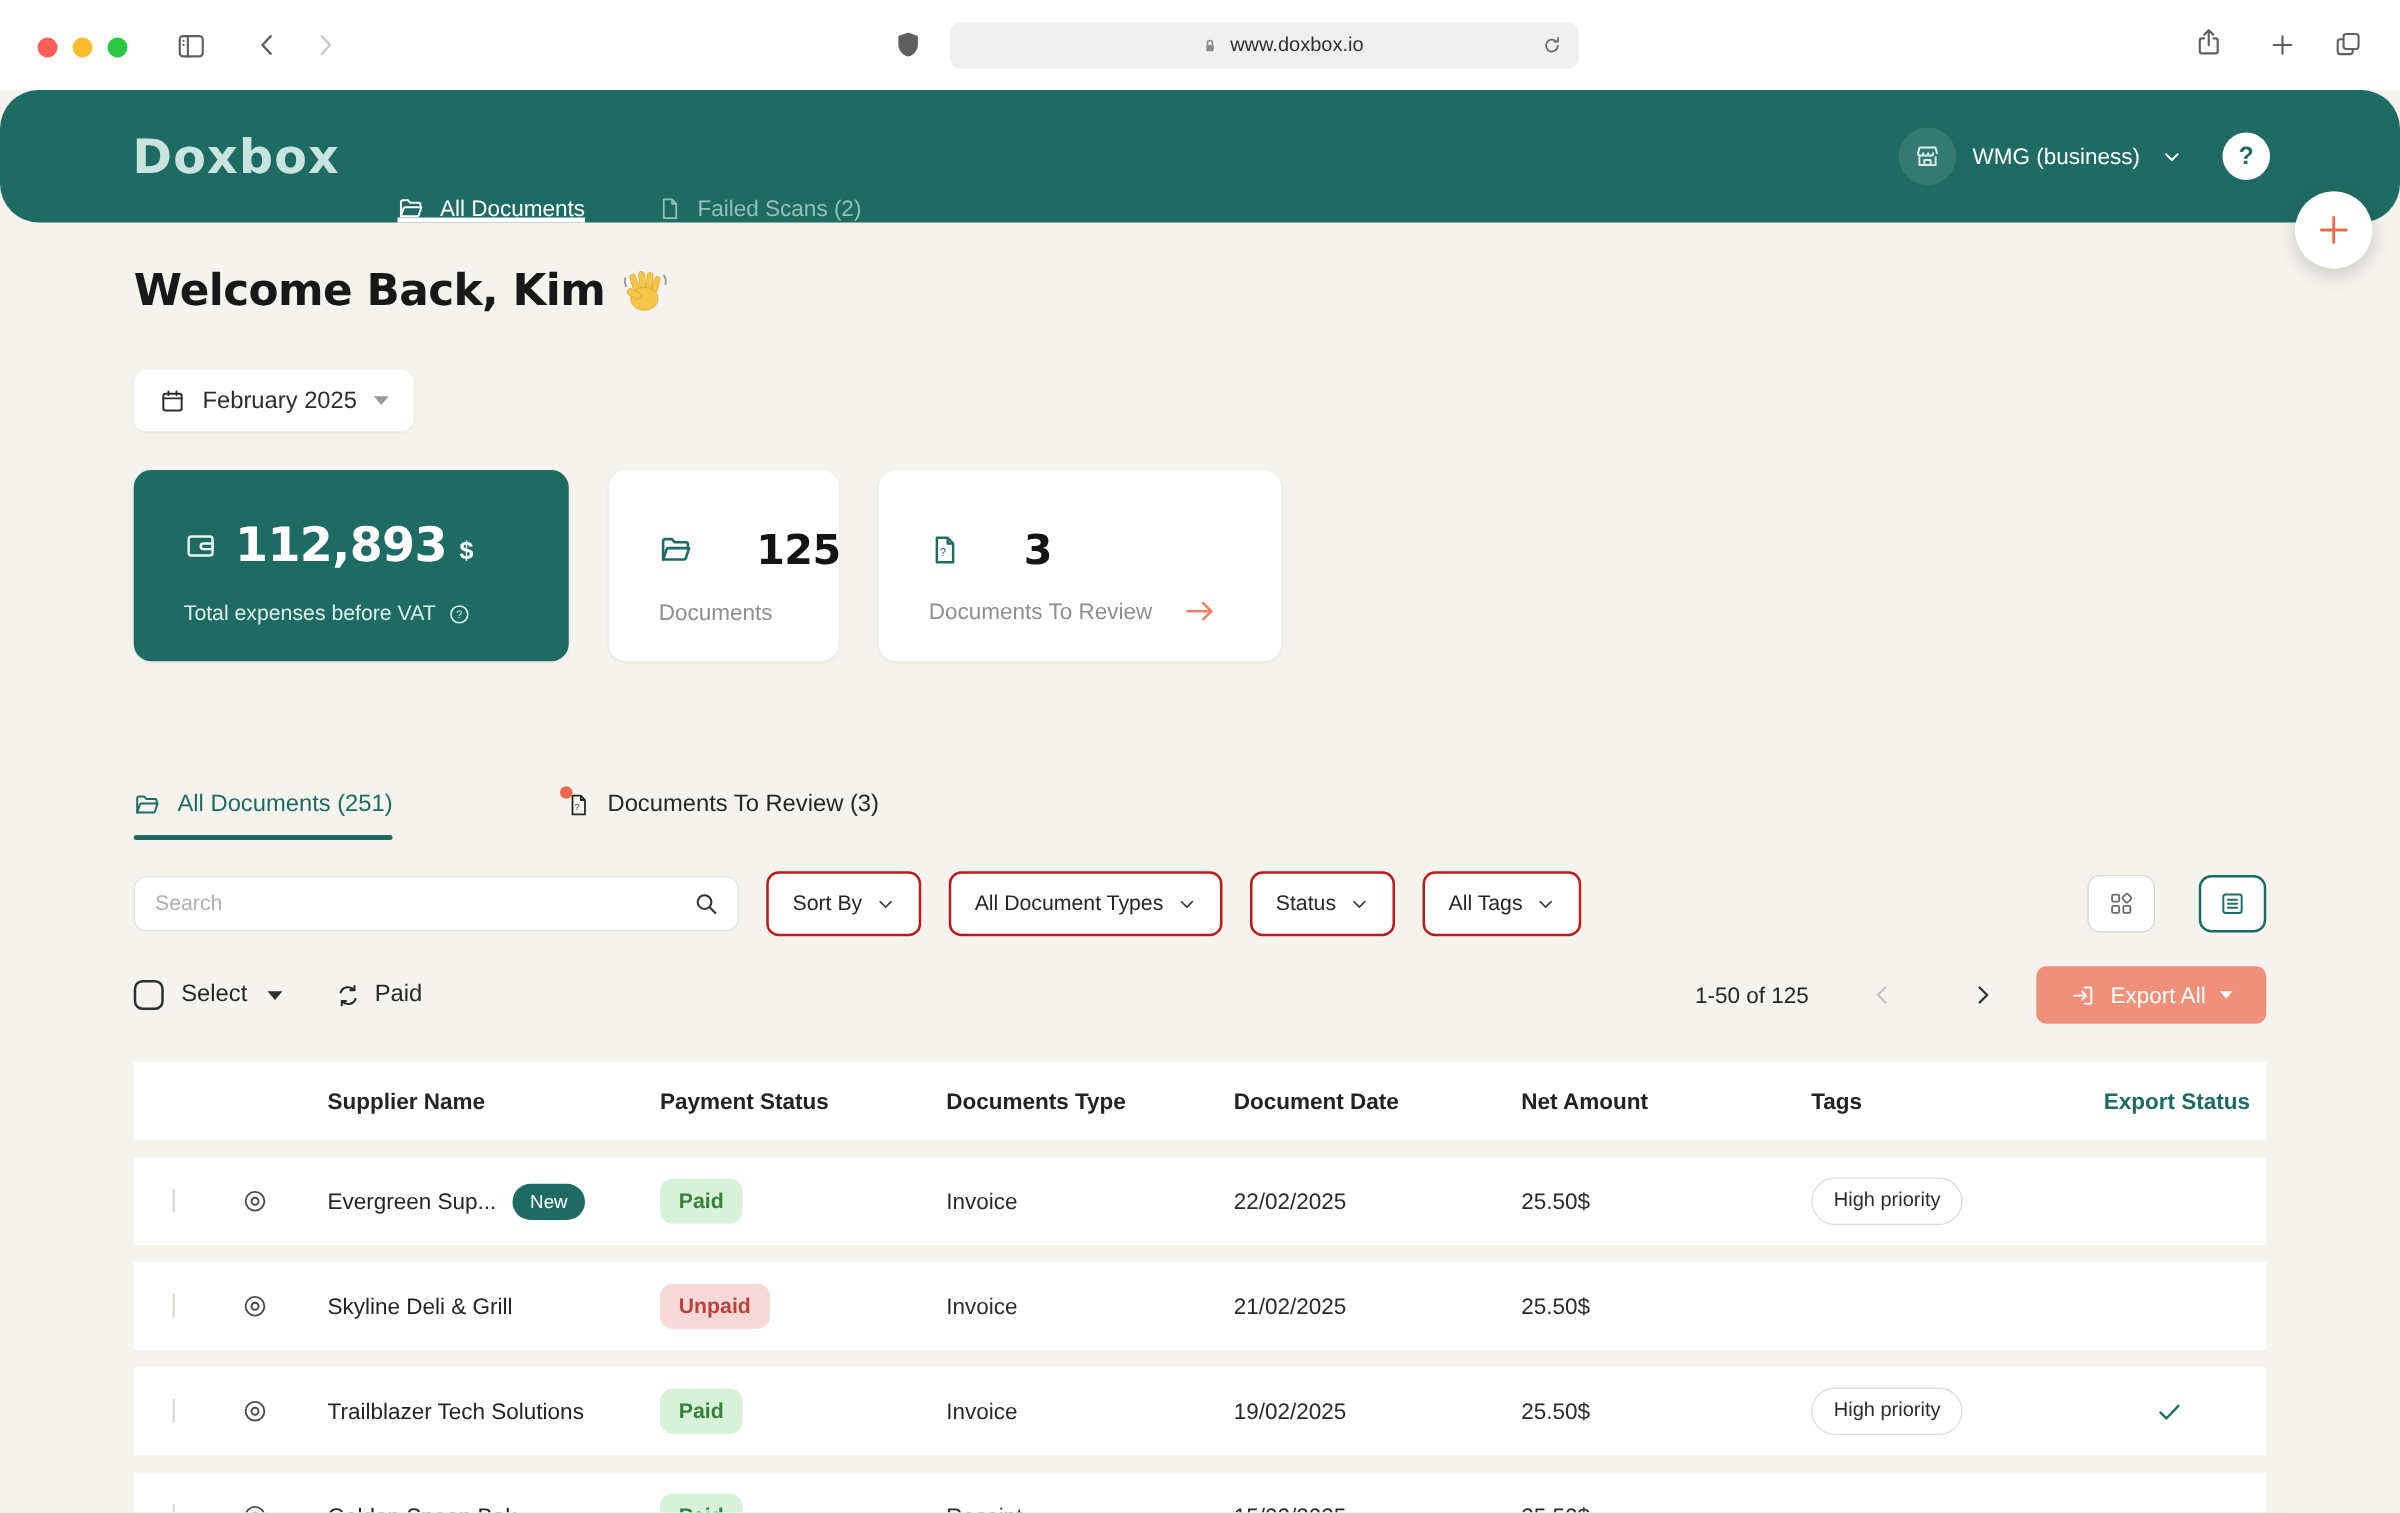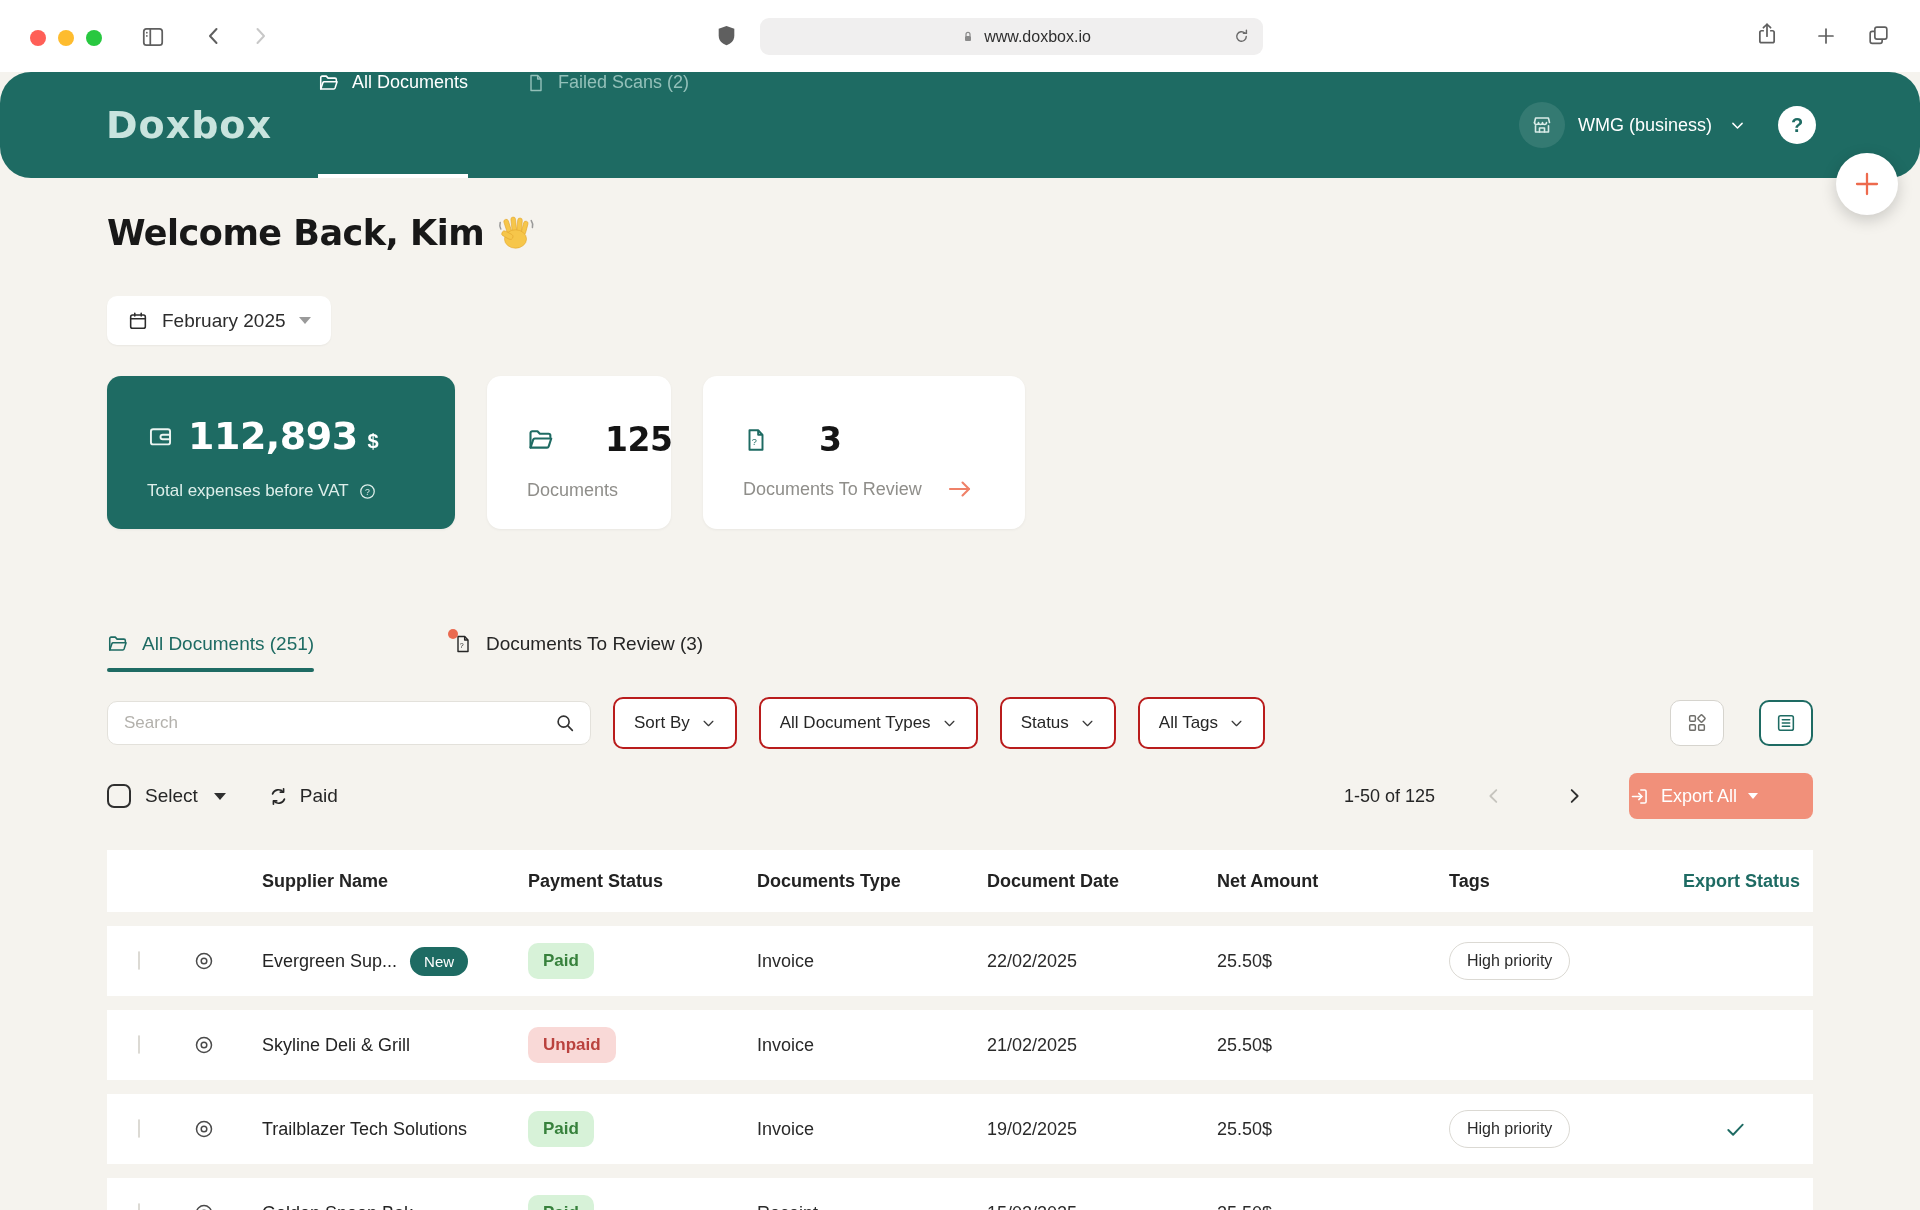--- a/index.html
+++ b/index.html
@@ -15,21 +15,21 @@
   .chrome-ic.dim { color:#c8c8c8; }
   .urlbar { position:absolute; left:760px; top:18px; width:503px; height:37px; background:#f0efef; border-radius:9px;
             display:flex; align-items:center; justify-content:center; gap:8px; color:#2f2f2f; font-size:16px;padding-left:28px; }
   .urlbar .refresh { position:absolute; right:12px; top:9px; color:#6b6b6b; }
 
   
   .app-header { position:absolute; top:72px; left:0; width:1920px; height:106px; background:#1e6b63;border-radius:31px; }
   .logo { position:absolute; left:106px; top:50%; transform:translateY(-50%); font-family:"DejaVu Sans", sans-serif;
           font-size:38px; font-weight:800; color:#c9e4de; letter-spacing:1px; cursor:default; }
   .main-nav { position:absolute; left:318px; top:0; height:106px; display:flex; gap:58px; }
-  .nav-item { position:relative; display:flex; align-items:flex-start; gap:12px; height:100%; font-size:18px; cursor:pointer; }
+  .nav-item { position:relative; display:flex; align-items:flex-end; gap:12px; height:100%; font-size:18px; cursor:pointer; }
   .nav-item.active { color:#ffffff; }
   .nav-item.active::after { content:""; position:absolute; left:0; right:0; bottom:0; height:4px; background:#ffffff; }
   .nav-item.muted { color:#93c0b9; }
   .account { position:absolute; left:1519px; top:0; height:106px; display:flex; align-items:center; gap:13px; cursor:pointer; }
   .account .store-circle { width:46px; height:46px; border-radius:50%; background:rgba(255,255,255,0.10);
           display:flex; align-items:center; justify-content:center; color:#d9ece8; }
   .account .ws-name { color:#ffffff; font-size:18px; }
   .account .chev { color:#ffffff; margin-left:4px; }
   .help-btn { position:absolute; left:1778px; top:34px; width:38px; height:38px; border-radius:50%; background:#ffffff;
           color:#1e6b63; font-size:20px; font-weight:700; display:flex; align-items:center; justify-content:center; cursor:pointer; }
@@ -89,22 +89,22 @@
   .sel-box { width:24px; height:24px; border:2px solid #2f2f2f; border-radius:7px; background:transparent; cursor:pointer; }
   .sel-group { display:flex; align-items:center; gap:14px; cursor:pointer; }
   .sel-label { font-size:19px; color:#262626; }
   .sel-caret { width:0; height:0; border-left:6px solid transparent; border-right:6px solid transparent; border-top:7px solid #2f2f2f; margin-left:2px; }
   .sync-group { display:flex; align-items:center; gap:11px; margin-left:42px; color:#262626; font-size:19px; cursor:pointer; }
   .toolbar .spacer { flex:1; }
   .page-info { font-size:18px; color:#262626; }
   .pg-chev { cursor:pointer; margin-left:48px; }
   .pg-chev.prev { color:#c6c4be; }
   .pg-chev.next { color:#2f2f2f; margin-left:58px; }
-  .export-btn { margin-left:44px; width:184px; height:46px; background:#f1907a; border:none; border-radius:8px; color:#fff;
-        display:flex; align-items:center; gap:11px; font-size:18px; cursor:pointer; font-family:"Liberation Sans", sans-serif; }
+  .export-btn { margin-left:32px; width:184px; height:46px; background:#f1907a; border:none; border-radius:8px; color:#fff;
+        display:flex; align-items:center; justify-content:center; gap:11px; font-size:18px; cursor:pointer; font-family:"Liberation Sans", sans-serif; }
   .export-btn .caret { width:0; height:0; border-left:5.5px solid transparent; border-right:5.5px solid transparent; border-top:6.5px solid #ffffff; }
 
   
   .tgrid { display:grid; grid-template-columns:64px 66px 291px 229px 230px 230px 232px 171px 1fr; align-items:center; }
   .thead { position:absolute; left:107px; top:850px; width:1706px; height:62px; background:#ffffff; font-size:18px; font-weight:700; color:#222; }
   .thead .c-supplier { padding-left:25px; }
   .thead .c-export { justify-self:end; padding-right:13px; }
   .trow { position:absolute; left:107px; width:1706px; height:70px; background:#ffffff; cursor:pointer; }
   .trow.r0{ top:926px; } .trow.r1{ top:1010px; } .trow.r2{ top:1094px; } .trow.r3{ top:1178px; }
   .c-check { justify-self:center; }

